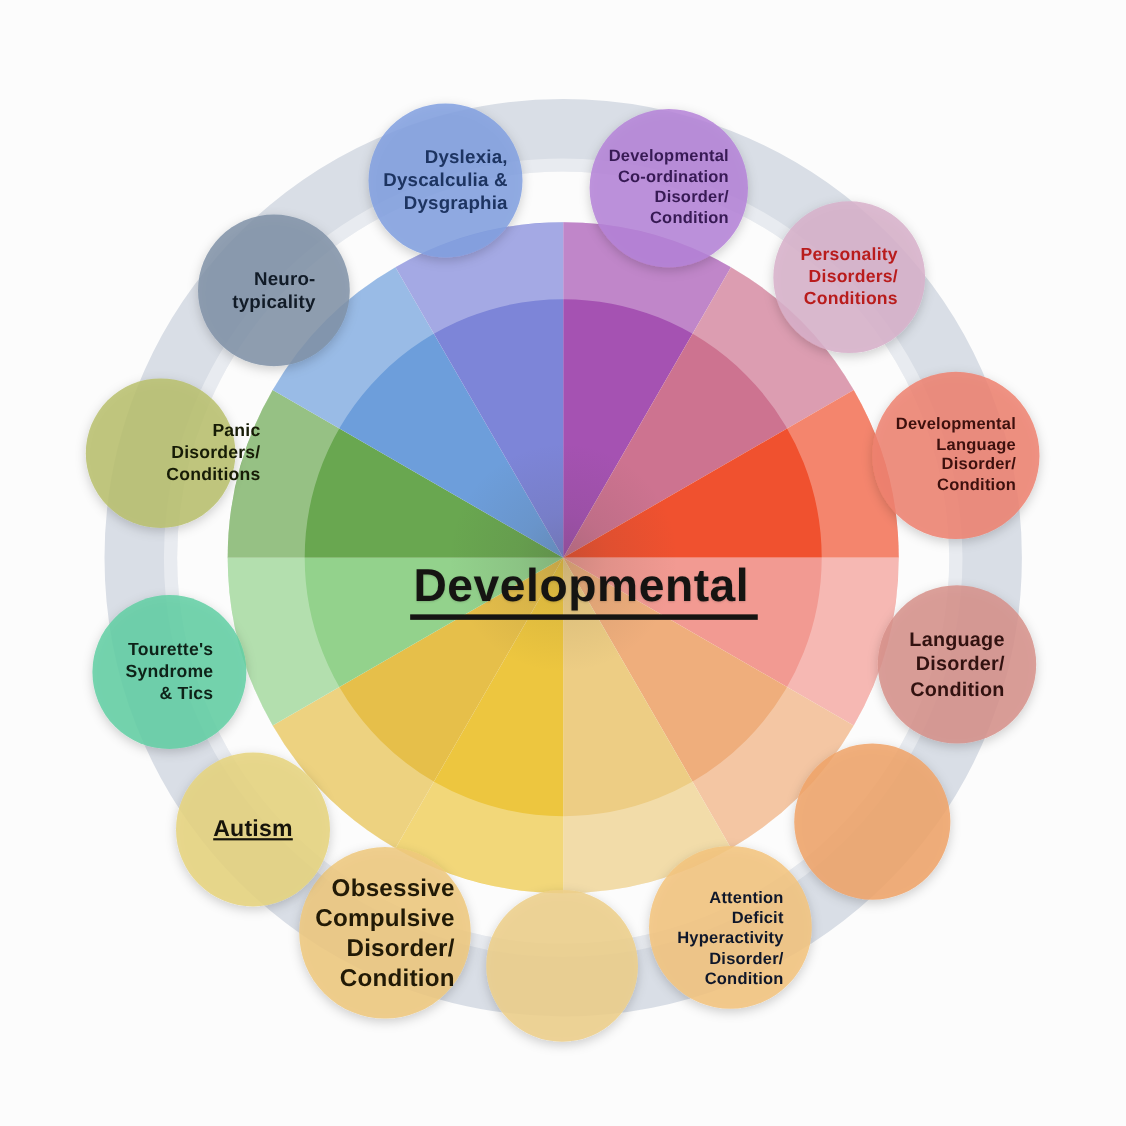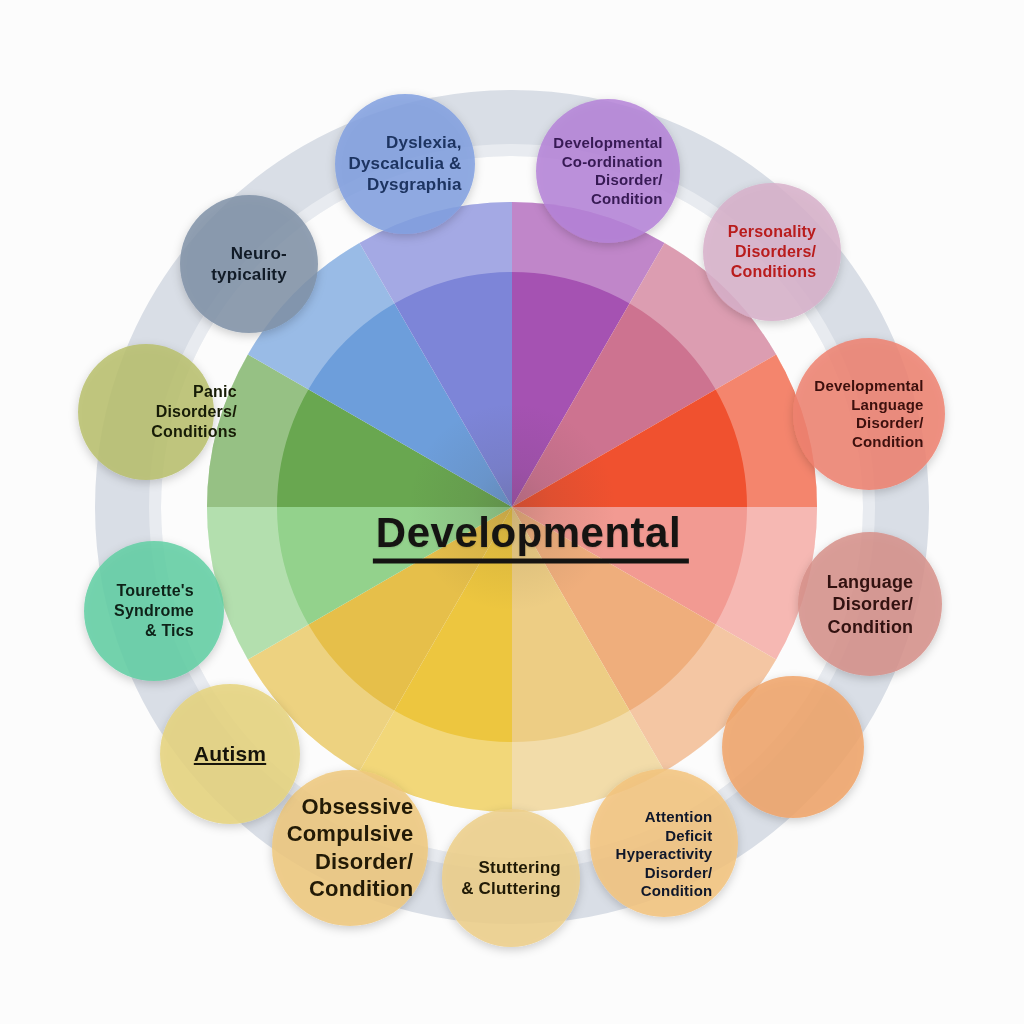--- a/index.html
+++ b/index.html
@@ -94,22 +94,20 @@
 Disorder/
 Condition</div>
     <div class="wheel-label" style="left: 870px; top: 604px; font-size: 18px; color: rgb(50, 18, 16);">Language
 Disorder/
 Condition</div>
     <div class="wheel-label" style="left: 664px; top: 843px; font-size: 15px; color: #0f172a; margin-top: 11px;">Attention
 Deficit
 Hyperactivity
 Disorder/
 Condition</div>
-    <div class="wheel-label" style="left: 511px; top: 878px; font-size: 17px; color: rgb(32, 26, 6);">Stuttering
-&amp; Cluttering</div>
     <div class="wheel-label" style="left: 350px; top: 848px; font-size: 22px; color: rgb(34, 26, 6);">Obsessive
 Compulsive
 Disorder/
 Condition</div>
     <div class="wheel-label" style="left: 230px; top: 754px; font-size: 21px; color: rgb(22, 20, 10); text-decoration: underline;">Autism</div>
     <div class="wheel-label" style="left: 154px; top: 611px; font-size: 16px; color: rgb(14, 34, 24);">Tourette's
 Syndrome
 &amp; Tics</div>
     <div class="wheel-label" style="left: 146px; top: 412px; font-size: 16px; color: rgb(23, 28, 6); margin-left: 48px;">Panic
 Disorders/

